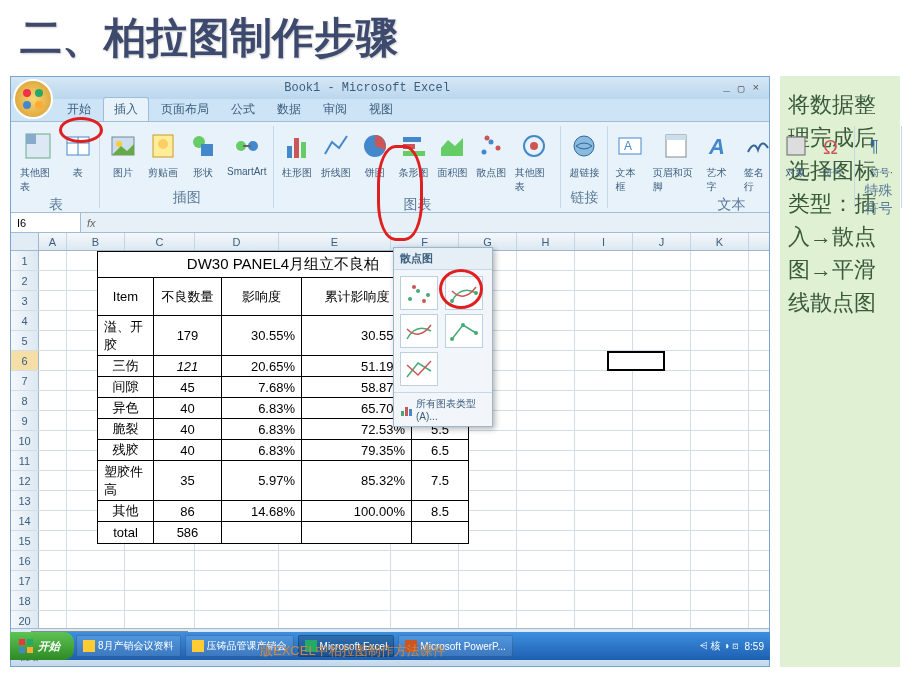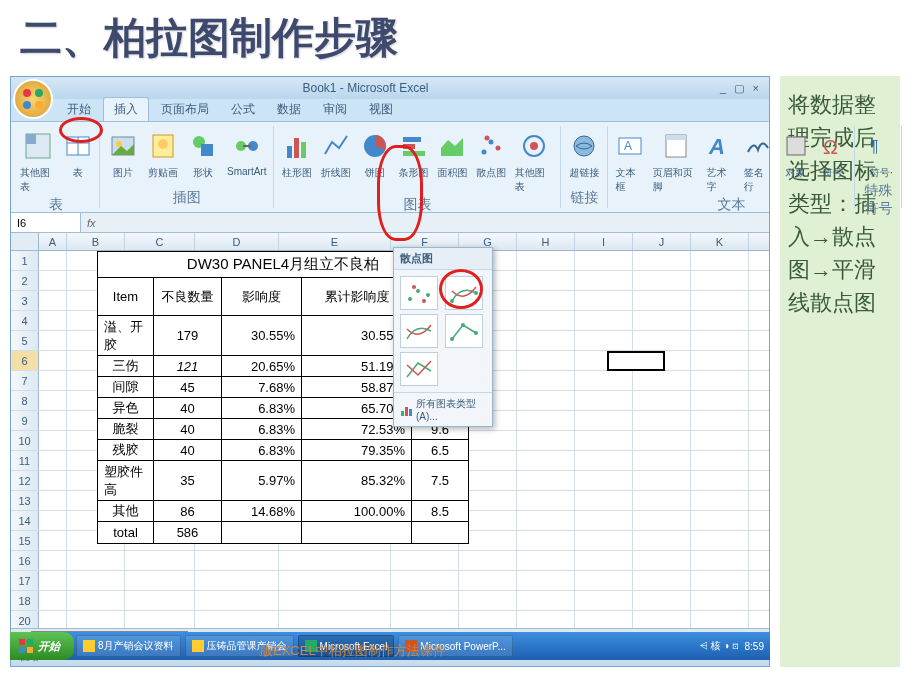--- a/index.html
+++ b/index.html
@@ -1,20 +1,20 @@
 <!DOCTYPE html>
 <html><head>
 <meta charset="utf-8">
 <style>
 * { box-sizing: border-box; margin: 0; padding: 0; }
 body { font-family: "Microsoft YaHei", SimSun, sans-serif; background: #fff; width: 920px; height: 690px; position: relative; overflow: hidden; }
 .slide-title { font-size: 42px; font-weight: bold; color: #3d4a6e; font-family: KaiTi, STKaiti, serif; padding: 10px 20px; text-shadow: 1px 1px 2px rgba(0,0,0,0.2); }
 .main-area { display: flex; gap: 10px; padding: 0 10px; }
 .excel-window { width: 760px; border: 1px solid #7ba4cc; background: #cde4f7; position: relative; }
-.title-bar { height: 22px; background: linear-gradient(#d6e7f5, #bad7ee); display: flex; align-items: center; font-size: 11px; color: #333; }
+.title-bar { height: 22px; background: linear-gradient(#d6e7f5, #bad7ee); display: flex; align-items: center; font-size: 11px; color: #333; font-family: Liberation Mono, monospace; }
 .office-btn { width: 40px; height: 40px; position: absolute; top: 2px; left: 2px; background: radial-gradient(circle, #f7d776, #d89828); border-radius: 50%; border: 2px solid #fff; z-index: 10; display: flex; align-items: center; justify-content: center; }
 .office-btn svg { width: 24px; height: 24px; }
 .title-center { flex: 1; text-align: center; font-size: 12px; color: #3b5d7e; }
 .win-controls { display: flex; gap: 8px; padding-right: 10px; font-size: 11px; color: #555; }
 .ribbon-tabs { height: 22px; display: flex; align-items: end; padding-left: 46px; gap: 2px; font-size: 12px; color: #3b5d7e; }
 .ribbon-tab { padding: 3px 10px; cursor: pointer; border-radius: 3px 3px 0 0; }
 .ribbon-tab.active { background: #e8f2fb; border: 1px solid #a0bdd8; border-bottom: none; }
 .circle-red { border: 3px solid #e02020; border-radius: 50%; position: absolute; pointer-events: none; z-index: 20; }
 .ribbon-body { background: #e8f2fb; border-top: 1px solid #a0bdd8; border-bottom: 1px solid #a0bdd8; height: 92px; display: flex; padding: 4px 2px; }
 .ribbon-group { border-right: 1px solid #c5d8e8; padding: 0 4px; display: flex; flex-direction: column; position: relative; }
@@ -645,21 +645,21 @@
             <div class="dt-cell" style="width:68px;justify-content:center;">40</div>
             <div class="dt-cell" style="width:80px;justify-content:flex-end;">6.83%</div>
             <div class="dt-cell" style="width:110px;justify-content:flex-end;">65.70%</div>
             <div class="dt-cell" style="width:56px;justify-content:center;">4.5</div>
           </div>
           <div class="dt-row">
             <div class="dt-cell" style="width:56px;height:21px;">脆裂</div>
             <div class="dt-cell" style="width:68px;justify-content:center;">40</div>
             <div class="dt-cell" style="width:80px;justify-content:flex-end;">6.83%</div>
             <div class="dt-cell" style="width:110px;justify-content:flex-end;">72.53%</div>
-            <div class="dt-cell" style="width:56px;justify-content:center;">9.6</div>
+            <div class="dt-cell" style="width:56px;justify-content:center;">5.5</div>
           </div>
           <div class="dt-row">
             <div class="dt-cell" style="width:56px;height:21px;">残胶</div>
             <div class="dt-cell" style="width:68px;justify-content:center;">40</div>
             <div class="dt-cell" style="width:80px;justify-content:flex-end;">6.83%</div>
             <div class="dt-cell" style="width:110px;justify-content:flex-end;">79.35%</div>
             <div class="dt-cell" style="width:56px;justify-content:center;">6.5</div>
           </div>
           <div class="dt-row">
             <div class="dt-cell" style="width:56px;height:40px;">塑胶件高</div>

